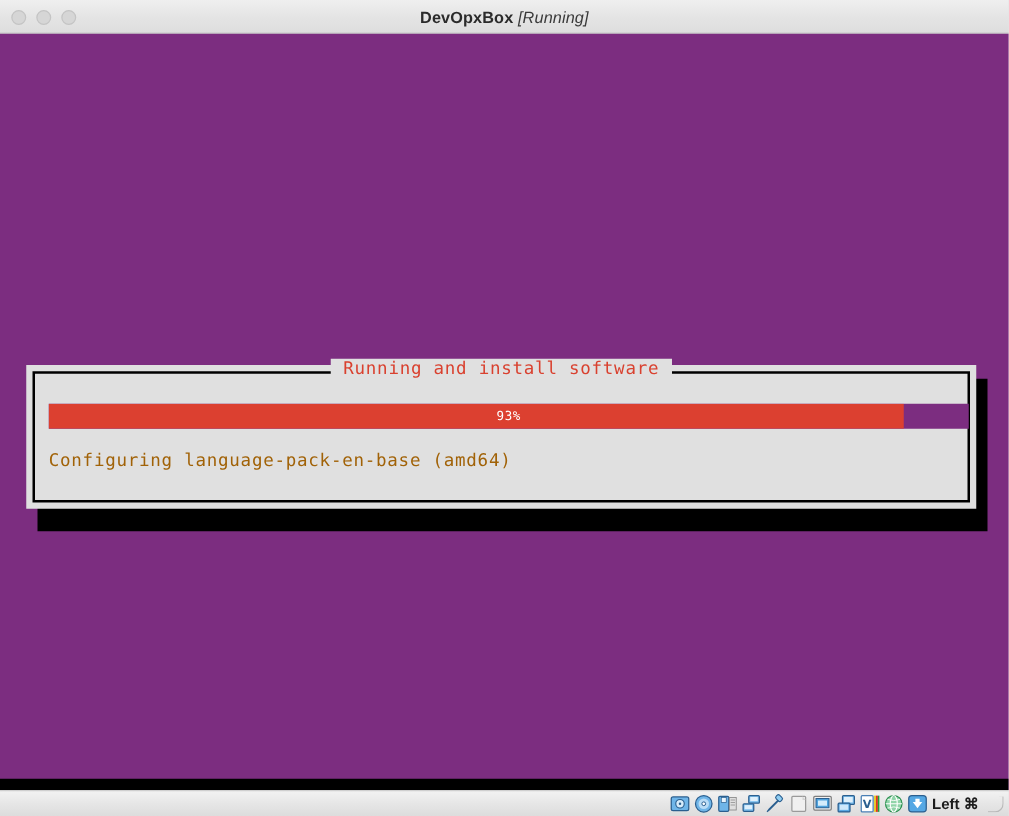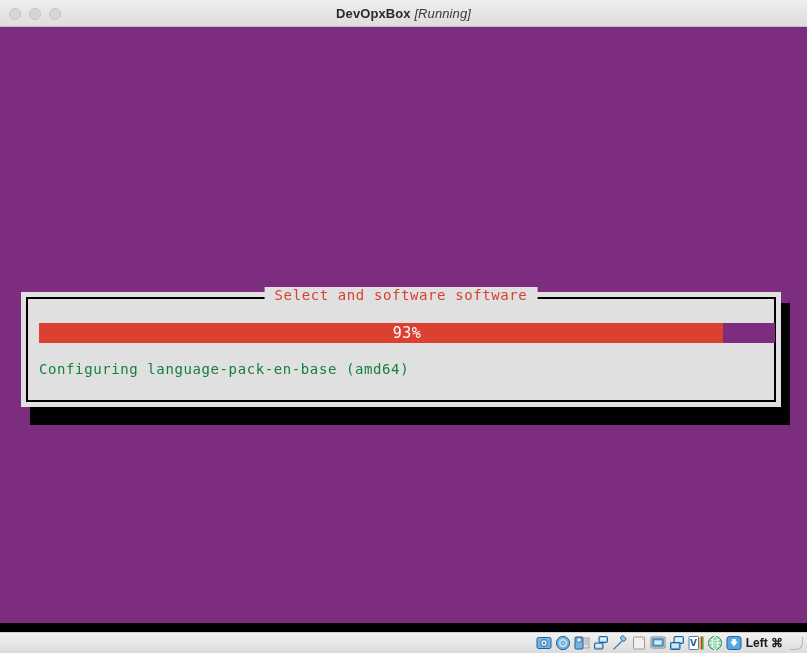--- a/index.html
+++ b/index.html
@@ -141,33 +141,33 @@
   #progress-label {
     position: absolute;
     left: 0;
     top: 0;
     width: 100%;
     height: 100%;
     display: flex;
     align-items: center;
     justify-content: center;
     font-family: "DejaVu Sans Mono", "Liberation Mono", monospace;
-    font-size: 15px;
+    font-size: 10px;
     color: #ffffff;
     letter-spacing: 0.5px;
   }
 
   #dialog-status {
     position: absolute;
     left: 11px;
     top: 62px;
     font-family: "DejaVu Sans Mono", "Liberation Mono", monospace;
     font-size: 14px;
     letter-spacing: 0.6px;
-    color: #15803d;
+    color: #a16207;
     white-space: nowrap;
   }
 
   
   #statusbar {
     position: relative;
     height: 21px;
     flex: 0 0 21px;
     background: linear-gradient(to bottom, #f2f2f2 0%, #e6e6e6 50%, #dcdcdc 100%);
     border-top: 1px solid #cfcfcf;
@@ -236,21 +236,21 @@
     </div>
   </div>
 
   <div id="vm-screen" style="background: rgb(124, 45, 128);">
 
     <div id="dialog-shadow"></div>
 
     <div id="dialog">
       <div id="dialog-inner">
 
-        <div id="dialog-title" style="color: rgb(217, 65, 47);">Select and software software</div>
+        <div id="dialog-title" style="color: rgb(217, 65, 47);">Running and install software</div>
 
         <div id="progress-track" style="background: rgb(124, 45, 128);">
           <div id="progress-fill" style="width: 93%; background: rgb(220, 64, 48);"></div>
           <div id="progress-label">93%</div>
         </div>
 
         <div id="dialog-status">Configuring language-pack-en-base (amd64)</div>
 
       </div>
     </div>

